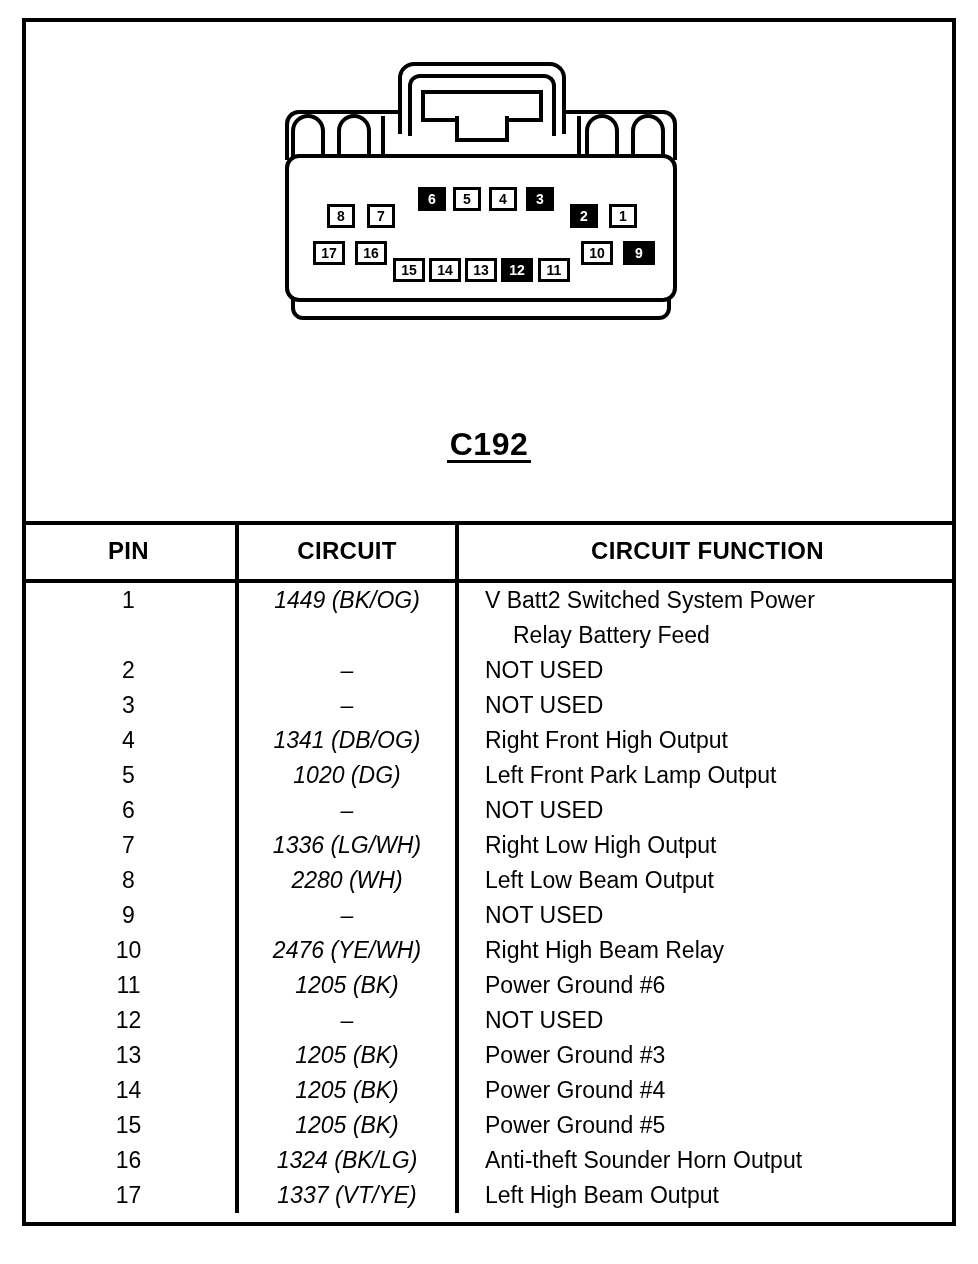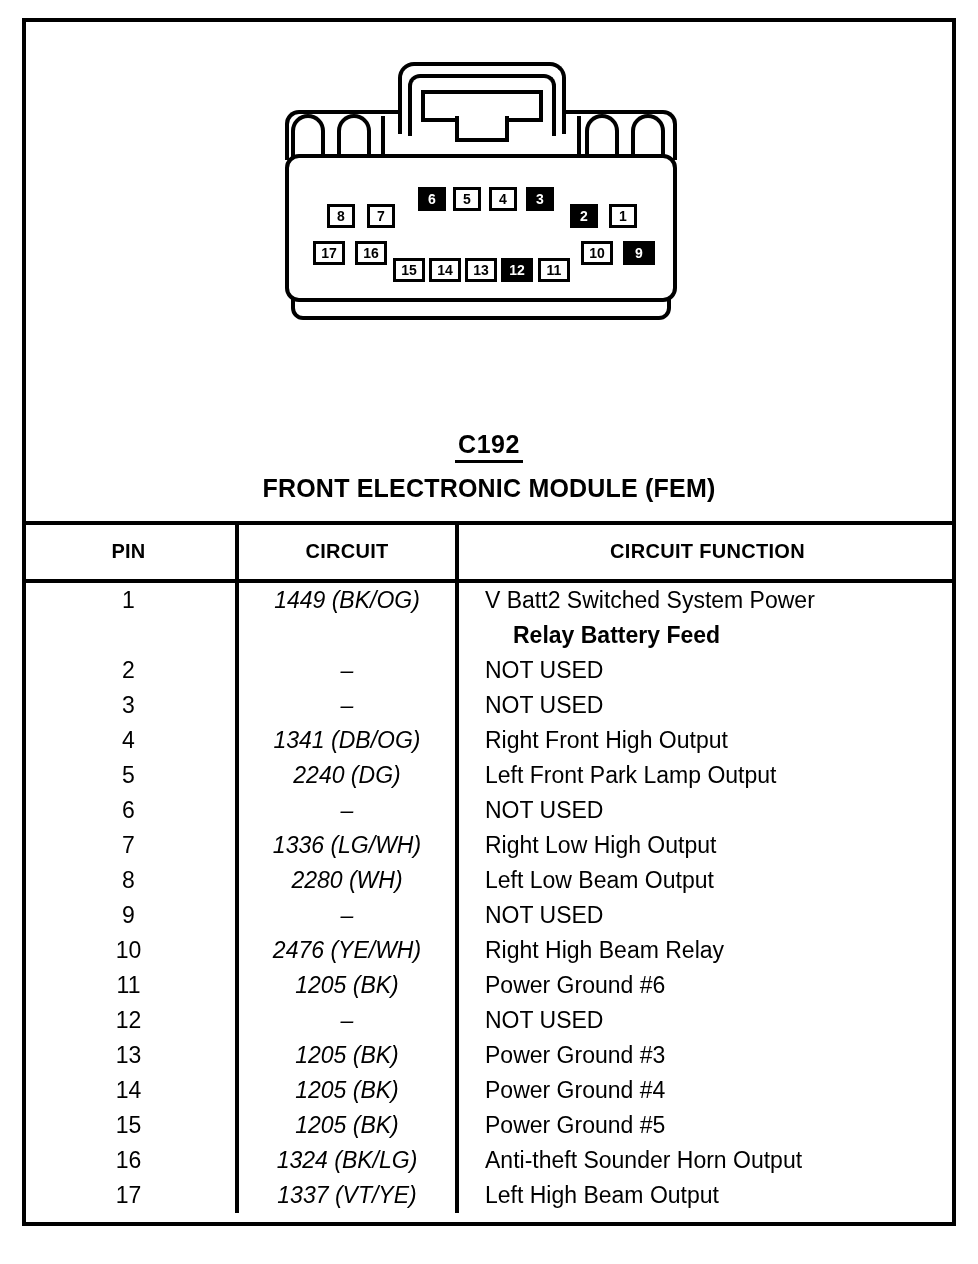--- a/index.html
+++ b/index.html
@@ -143,21 +143,21 @@
   }
 
   
   #title-block {
     position: absolute;
     left: 22px; top: 430px;
     width: 934px;
     text-align: center;
   }
   #conn-id {
-    font-size: 25px;
+    font-size: 32px;
     font-weight: 700;
     letter-spacing: 0.5px;
     display: inline-block;
     border-bottom: 3px solid #000;
     padding: 0 3px 2px 3px;
     line-height: 28px;
   }
   #conn-name {
     font-size: 25px;
     font-weight: 700;
@@ -175,21 +175,21 @@
     table-layout: fixed;
   }
   #pin-table col.c-pin  { width: 215px; }
   #pin-table col.c-cir  { width: 220px; }
   #pin-table col.c-fun  { width: 499px; }
 
   #pin-table th {
     border-top: 4px solid #000;
     border-bottom: 4px solid #000;
     border-right: 4px solid #000;
-    font-size: 20px;
+    font-size: 24px;
     font-weight: 700;
     letter-spacing: 0.3px;
     padding: 9px 0 11px 0;
     text-align: center;
     height: 58px;
   }
   #pin-table th:last-child { border-right: none; }
 
   #pin-table td {
     border-right: 4px solid #000;
@@ -202,21 +202,20 @@
   }
   #pin-table td:last-child { border-right: none; }
 
   .cell-pin { text-align: center; }
   .cell-cir { text-align: center; font-style: italic; }
   .cell-fun { text-align: left; padding-left: 26px !important; }
   .cont-line {
     display: block;
     padding-left: 28px;
     line-height: 35px;
-    font-weight: bold;
   }
   tr.tall td { height: 70px; }
 </style>
 </head>
 <body>
 
 <div id="page-frame"></div>
 
 <div id="connector">
 
@@ -254,21 +253,20 @@
   <div class="pin-box wide" style="left:144px; top:196px;">14</div>
   <div class="pin-box wide" style="left:180px; top:196px;">13</div>
   <div class="pin-box wide black" style="left:216px; top:196px;">12</div>
   <div class="pin-box wide" style="left:253px; top:196px;">11</div>
   <div class="pin-box wide" style="left:296px; top:179px;">10</div>
   <div class="pin-box wide black" style="left:338px; top:179px;">9</div>
 </div>
 
 <div id="title-block">
   <div><span id="conn-id">C192</span></div>
-  <div id="conn-name">FRONT ELECTRONIC MODULE (FEM)</div>
 </div>
 
 <table id="pin-table">
   <colgroup>
     <col class="c-pin">
       <col class="c-cir">
       <col class="c-fun">
   </colgroup>
   <thead>
     <tr>
@@ -293,21 +291,21 @@
         <td class="cell-cir">–</td>
         <td class="cell-fun">NOT USED</td>
       </tr>
       <tr>
         <td class="cell-pin">4</td>
         <td class="cell-cir">1341 (DB/OG)</td>
         <td class="cell-fun">Right Front High Output</td>
       </tr>
       <tr>
         <td class="cell-pin">5</td>
-        <td class="cell-cir">2240 (DG)</td>
+        <td class="cell-cir">1020 (DG)</td>
         <td class="cell-fun">Left Front Park Lamp Output</td>
       </tr>
       <tr>
         <td class="cell-pin">6</td>
         <td class="cell-cir">–</td>
         <td class="cell-fun">NOT USED</td>
       </tr>
       <tr>
         <td class="cell-pin">7</td>
         <td class="cell-cir">1336 (LG/WH)</td>

